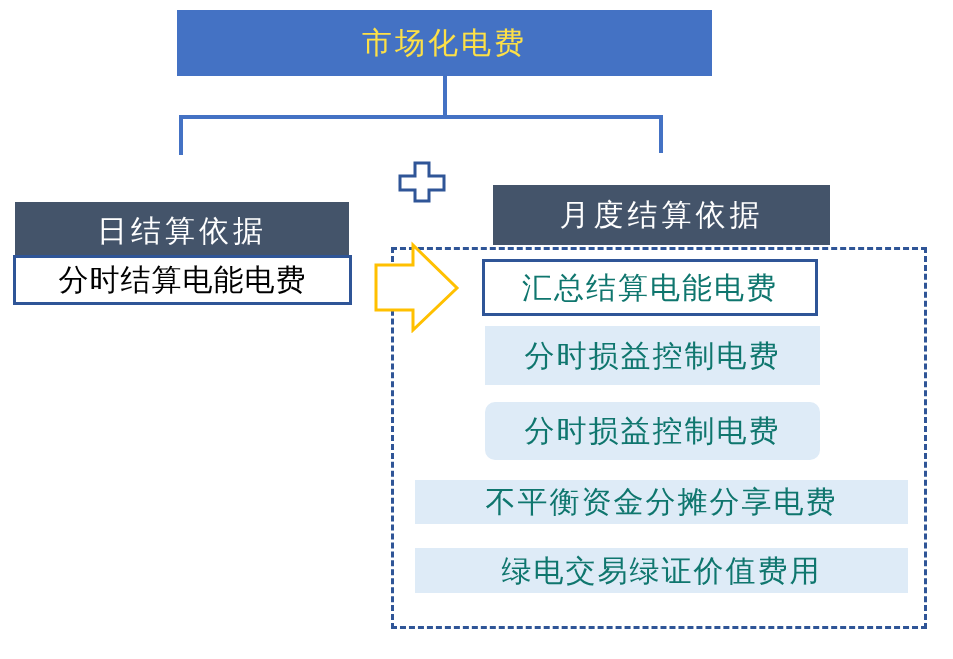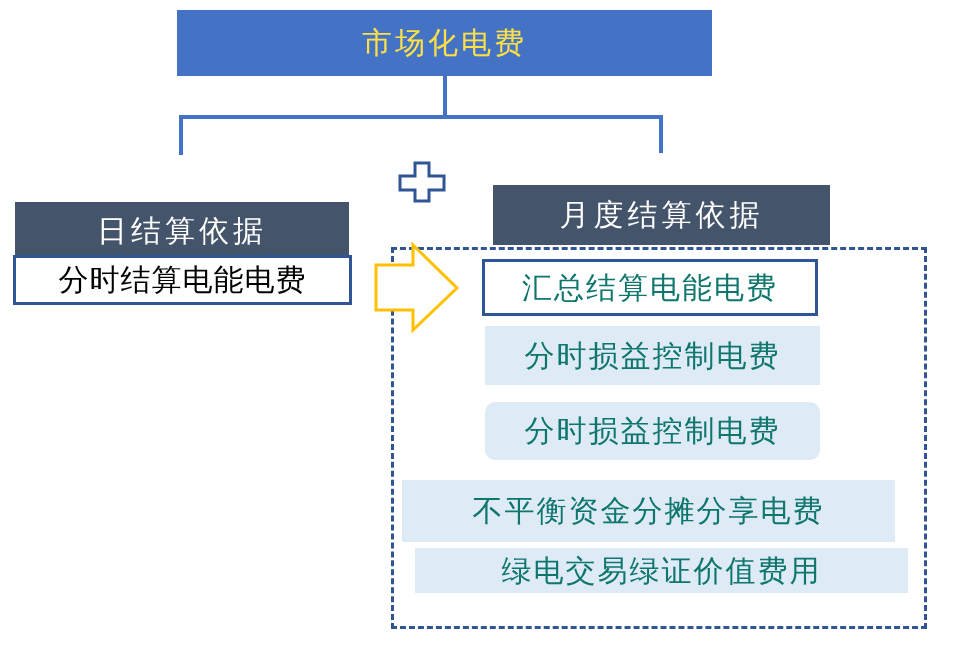--- a/index.html
+++ b/index.html
@@ -45,21 +45,21 @@
     border:3px dashed #2F5597;
     z-index:1;
   }
   .monthly-item{
     color:#0f766e;font-size:30px;letter-spacing:2px;
     background:#DEEBF7;z-index:2;
   }
   .mi-0{left:482px;top:259px;width:336px;height:57px;background:#ffffff;border:3px solid #2F5597;}
   .mi-1{left:485px;top:326px;width:335px;height:59px;}
   .mi-2{left:485px;top:402px;width:335px;height:58px;border-radius:10px;}
-  .mi-3{left:402px;top:480px;width:493px;height:62px;}
+  .mi-3{left:415px;top:480px;width:493px;height:44px;}
   .mi-4{left:415px;top:548px;width:493px;height:45px;}
   .plus-wrap{position:absolute;left:398px;top:161px;width:48px;height:42px;z-index:2;}
   .arrow-wrap{position:absolute;left:372px;top:241px;width:88px;height:92px;z-index:3;}
   svg{display:block;}
 </style>
 </head>
 <body>
 
 <div id="canvas">
 

